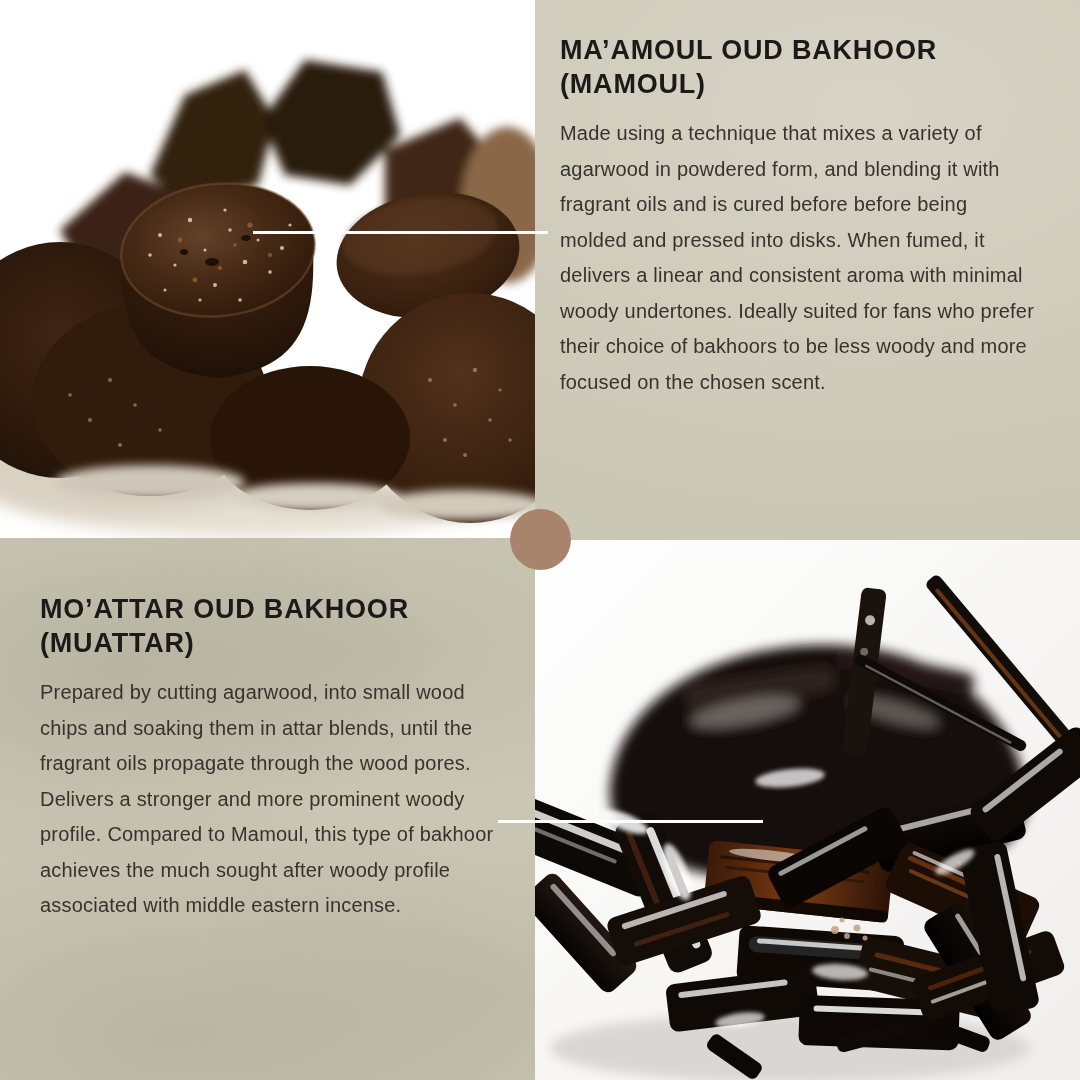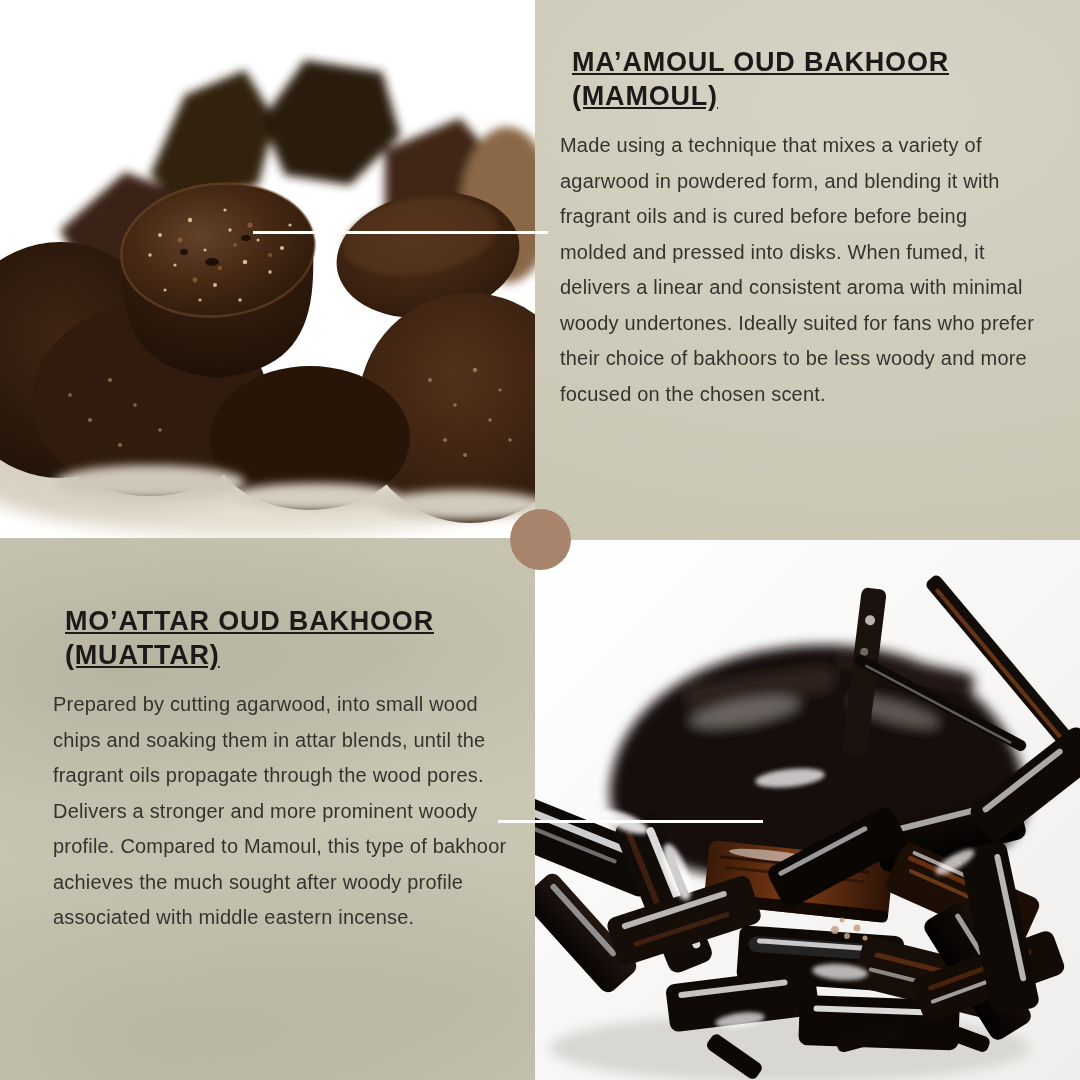--- a/index.html
+++ b/index.html
@@ -14,24 +14,24 @@
       radial-gradient(40% 25% at 46% 92%, rgba(86,82,64,.08), rgba(86,82,64,0) 75%),
       #cbc7b5;
   }
   .photo{position:absolute;overflow:hidden;background:#fff;}
   #photo-mamoul{left:0;top:0;width:535px;height:538px;}
   #photo-muattar{left:535px;top:540px;width:545px;height:540px;}
   .photo svg{display:block;}
 
   .text-block{position:absolute;color:#35332e;}
   #section-mamoul{left:560px;top:33px;width:478px;}
-  #section-muattar{left:53px;top:592px;width:478px;}
+  #section-muattar{left:40px;top:592px;width:478px;}
   .section-title{
-    margin:12px;font-size:27px;line-height:34px;font-weight:700;
-    letter-spacing:.8px;color:#1b1a18;text-decoration:underline;
+    margin:0;font-size:27px;line-height:34px;font-weight:700;
+    letter-spacing:.8px;color:#1b1a18;
   }
   .section-body{
     margin:15px 0 0 0;font-size:20px;line-height:35.5px;
     letter-spacing:.2px;color:#35332e;font-weight:400;
   }
 
   .connector{position:absolute;height:3px;background:#ffffff;}
   #line-mamoul{left:253px;top:231px;width:295px;}
   #line-muattar{left:498px;top:820px;width:265px;}
 

